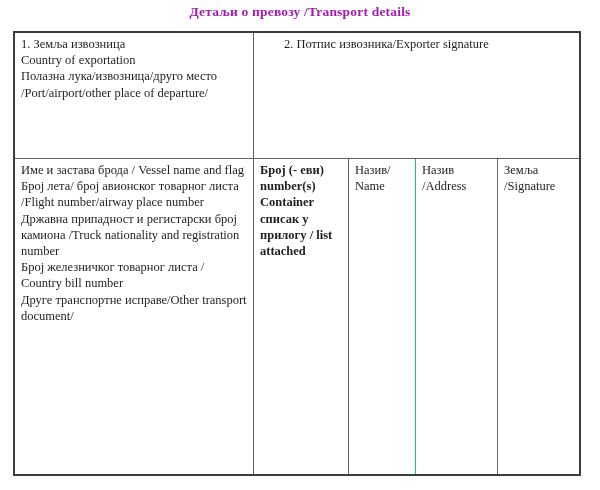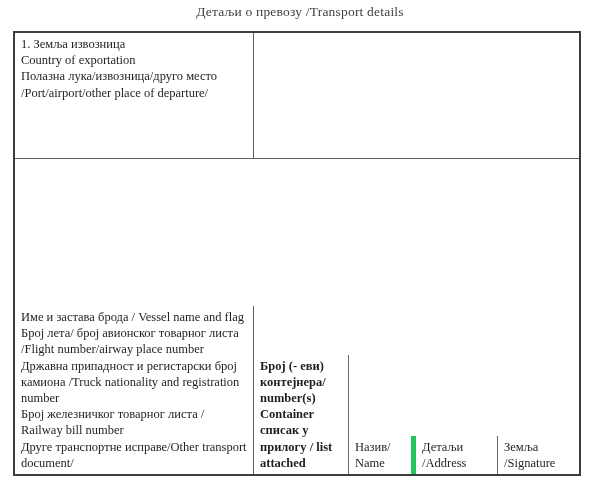--- a/index.html
+++ b/index.html
@@ -13,21 +13,22 @@
     overflow: hidden;
   }
   .doc-title {
     position: absolute;
     top: 4px;
     left: 0;
     width: 100%;
     text-align: center;
     font-size: 13.5px;
     letter-spacing: 0.2px;
-    color: #404040;
+    color: #a21caf;
+    font-weight: bold;
   }
   .tbl {
     position: absolute;
     left: 13px;
     top: 31px;
     width: 568px;
     height: 445px;
     box-sizing: border-box;
     border: 2px solid #3d3d3d;
     display: flex;
@@ -38,83 +39,84 @@
     display: flex;
     height: 126px;
     box-sizing: border-box;
     border-bottom: 1px solid #606060;
     gap: 24px;
   }
   .row2 {
     display: flex;
     flex: 1;
     min-height: 0;
-    align-items: flex-end;
   }
   .cell {
     box-sizing: border-box;
     padding: 3px 5px 3px 6px;
     font-size: 12.5px;
     line-height: 16.2px;
     overflow: hidden;
   }
   .r1c1 { width: 239px; border-right: 1px solid #606060; }
   .r1c2 { flex: 1; }
   .r2left { width: 239px; border-right: 1px solid #606060; }
   .col-container { width: 95px; border-right: 1px solid #6a6a6a; font-weight: bold; }
-  .col-name { width: 67px; border-right: 5px solid #22c55e; }
+  .col-name { width: 67px; border-right: 1px solid #22c55e; }
   .col-address { width: 82px; border-right: 1px solid #6a6a6a; }
   .col-signature { flex: 1; }
   .line { display: block; }
 </style>
 </head>
 <body>
 
 <div class="page">
 
   <div class="doc-title">Детаљи о превозу /Transport details</div>
 
   <div class="tbl">
 
     <div class="row1">
       <div class="cell r1c1">
         <span class="line">1. Земља извозница</span>
         <span class="line">Country of exportation</span>
         <span class="line">Полазна лука/извозница/друго место</span>
         <span class="line">/Port/airport/other place of departure/</span>
       </div>
+      <div class="cell r1c2">
+        <span class="line">2. Потпис извозника/Exporter signature</span>
+      </div>
     </div>
 
     <div class="row2">
 
       <div class="cell r2left">
         <span class="line">Име и застава брода / Vessel name and flag</span>
         <span class="line">Број лета/ број авионског товарног листа /Flight number/airway place number</span>
         <span class="line">Државна припадност и регистарски број камиона /Truck nationality and registration number</span>
-        <span class="line">Број железничког товарног листа / Railway bill number</span>
+        <span class="line">Број железничког товарног листа / Country bill number</span>
         <span class="line">Друге транспортне исправе/Other transport document/</span>
       </div>
 
       <div class="cell col-container">
         <span class="line">Број (- еви)</span>
-        <span class="line">контејнера/</span>
         <span class="line">number(s)</span>
         <span class="line">Container</span>
         <span class="line">списак у</span>
         <span class="line">прилогу / list</span>
         <span class="line">attached</span>
       </div>
 
       <div class="cell col-name">
         <span class="line">Назив/</span>
         <span class="line">Name</span>
       </div>
 
       <div class="cell col-address">
-        <span class="line">Детаљи</span>
+        <span class="line">Назив</span>
         <span class="line">/Address</span>
       </div>
 
       <div class="cell col-signature">
         <span class="line">Земља</span>
         <span class="line">/Signature</span>
       </div>
 
     </div>
 

